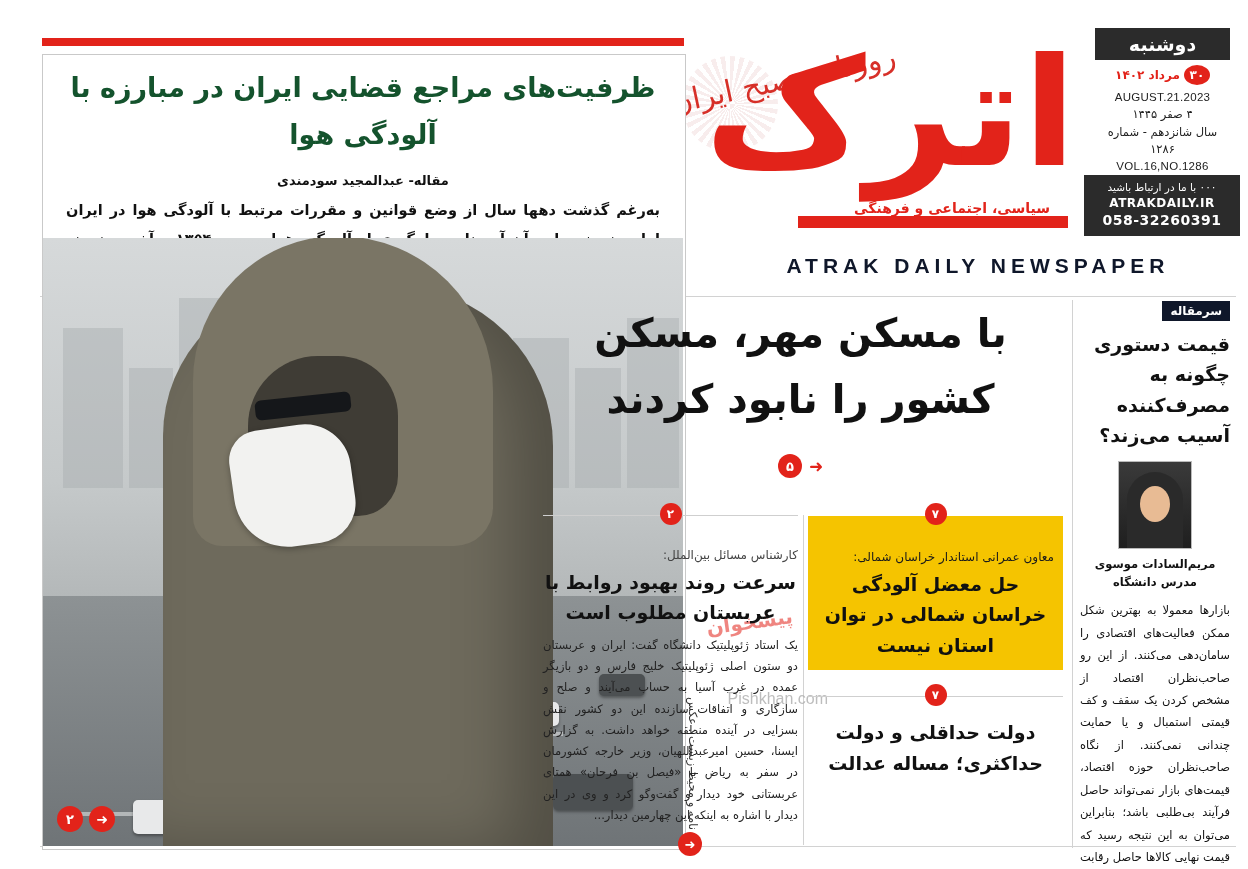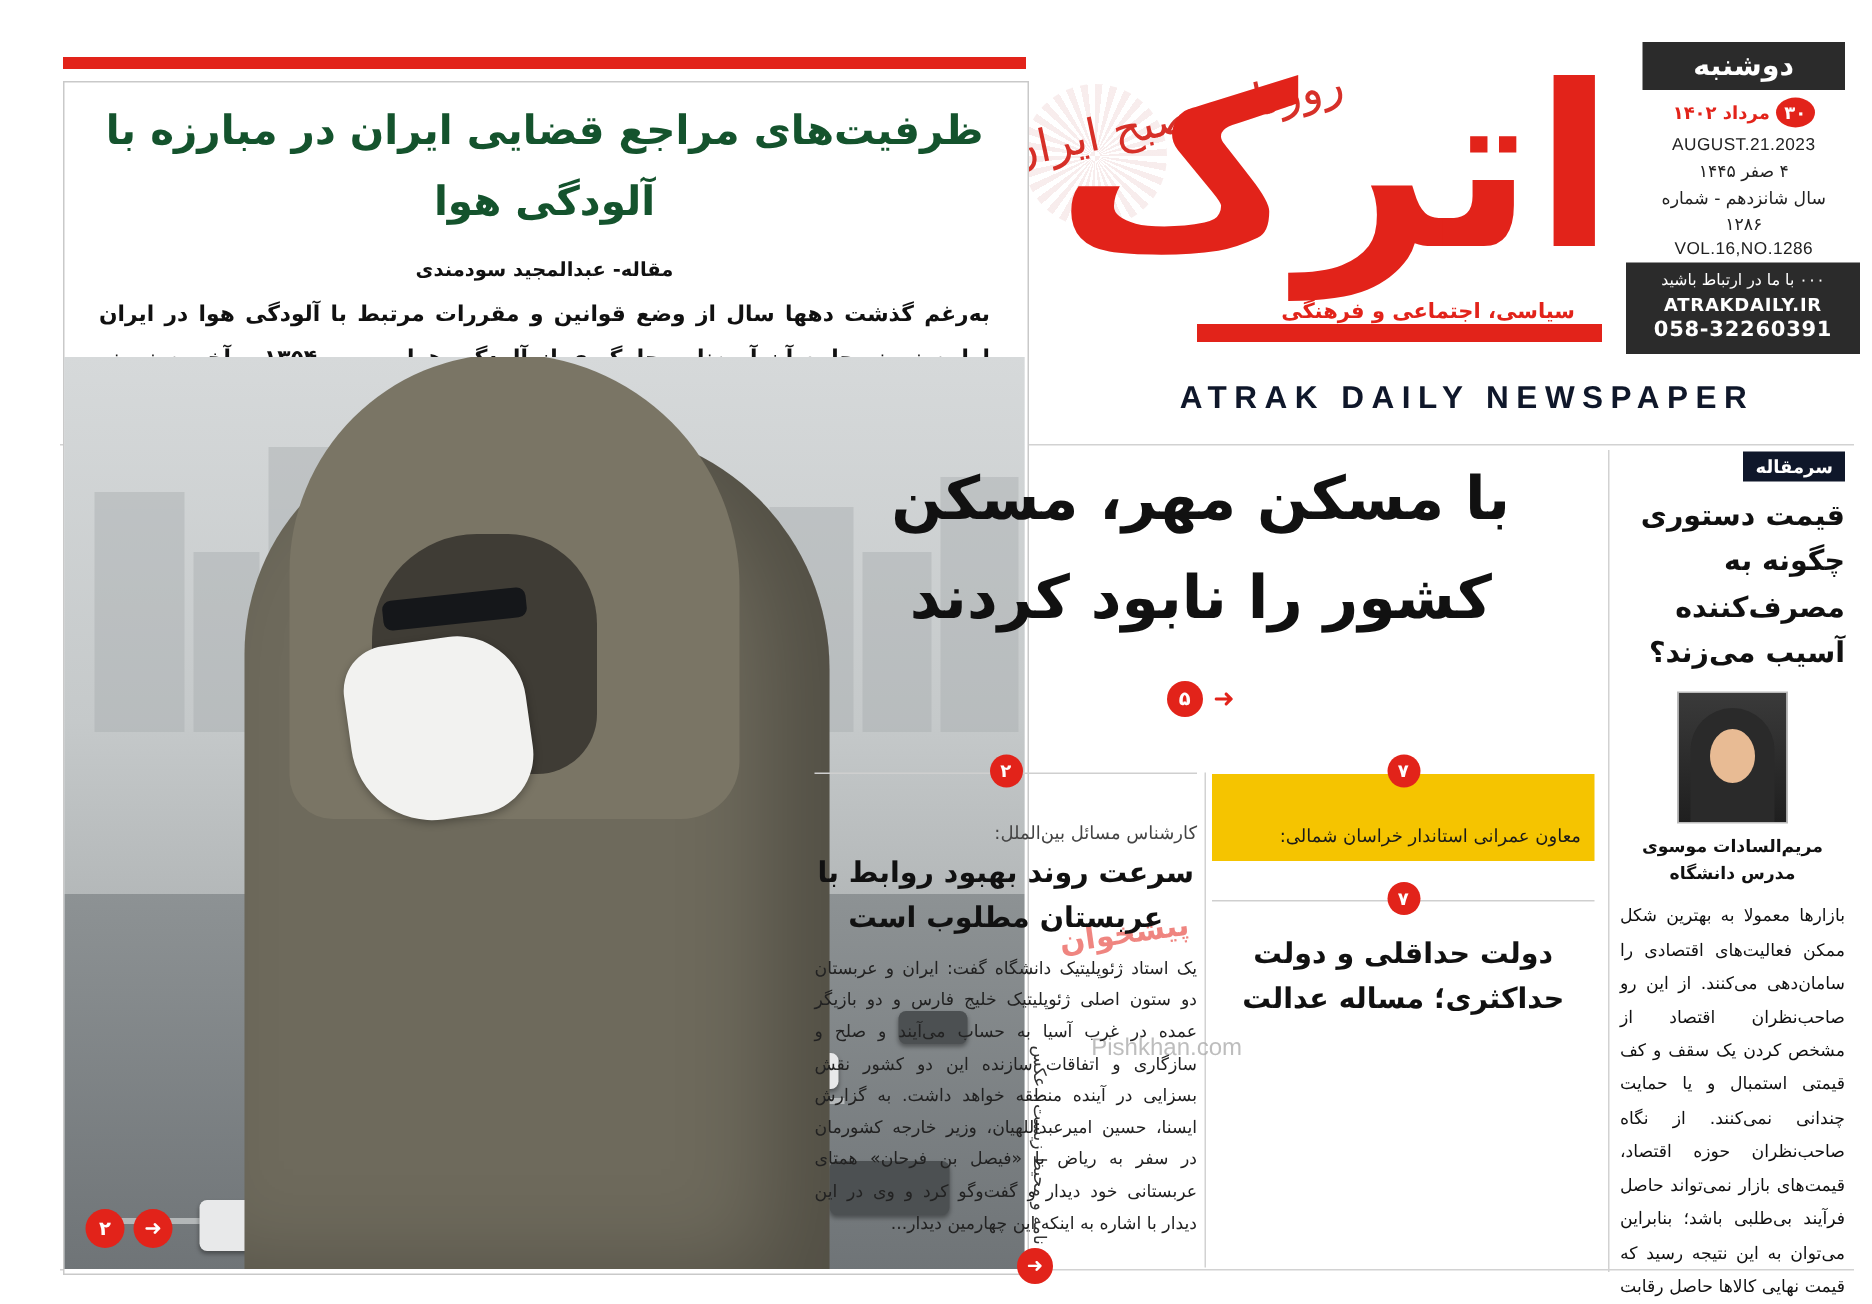--- a/index.html
+++ b/index.html
@@ -307,20 +307,21 @@
 
   <div class="watermark">پیشخوان</div>
   <div class="watermark2">Pishkhan.com</div>
 
   <div class="cards">
 
     <div class="col">
       <div class="card yellow">
         <div class="card-pg">۷</div>
         <div class="kicker">معاون عمرانی استاندار خراسان شمالی:</div>
+        <div class="card-title">حل معضل آلودگی خراسان شمالی در توان استان نیست</div>
       </div>
 
       <div class="card" style="margin-top:26px;">
         <div class="card-pg">۷</div>
         <div class="card-title" style="margin-top:14px;">دولت حداقلی و دولت حداکثری؛ مساله عدالت</div>
 
       </div>
     </div>
 
     <div class="col">

